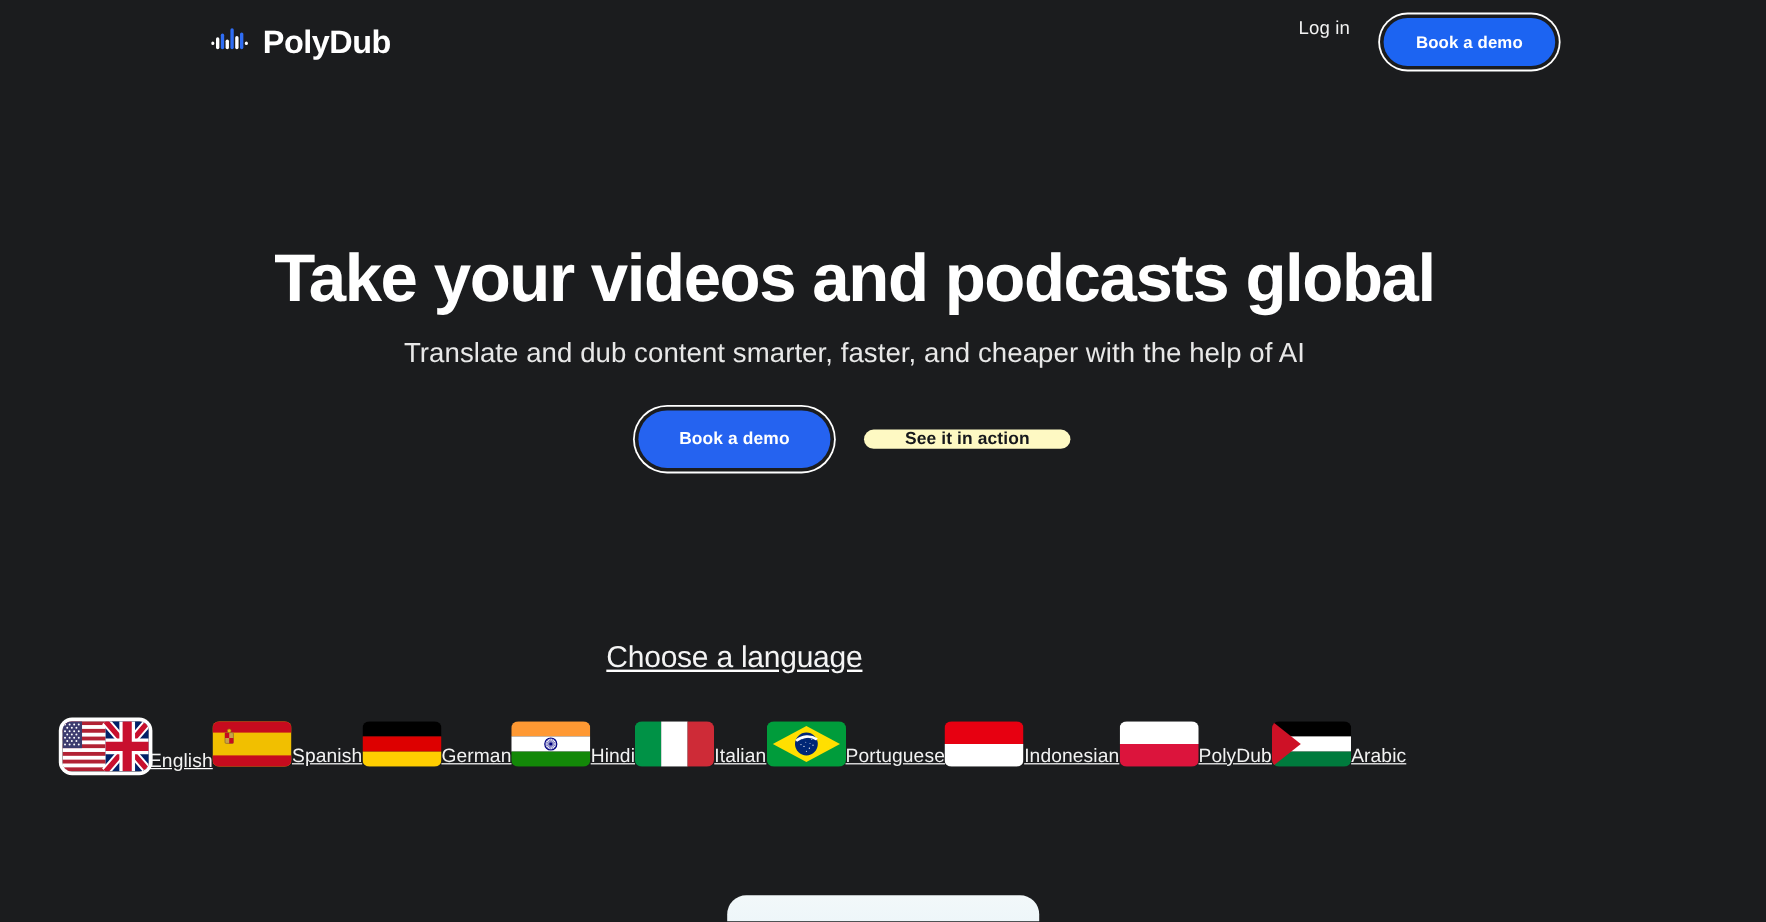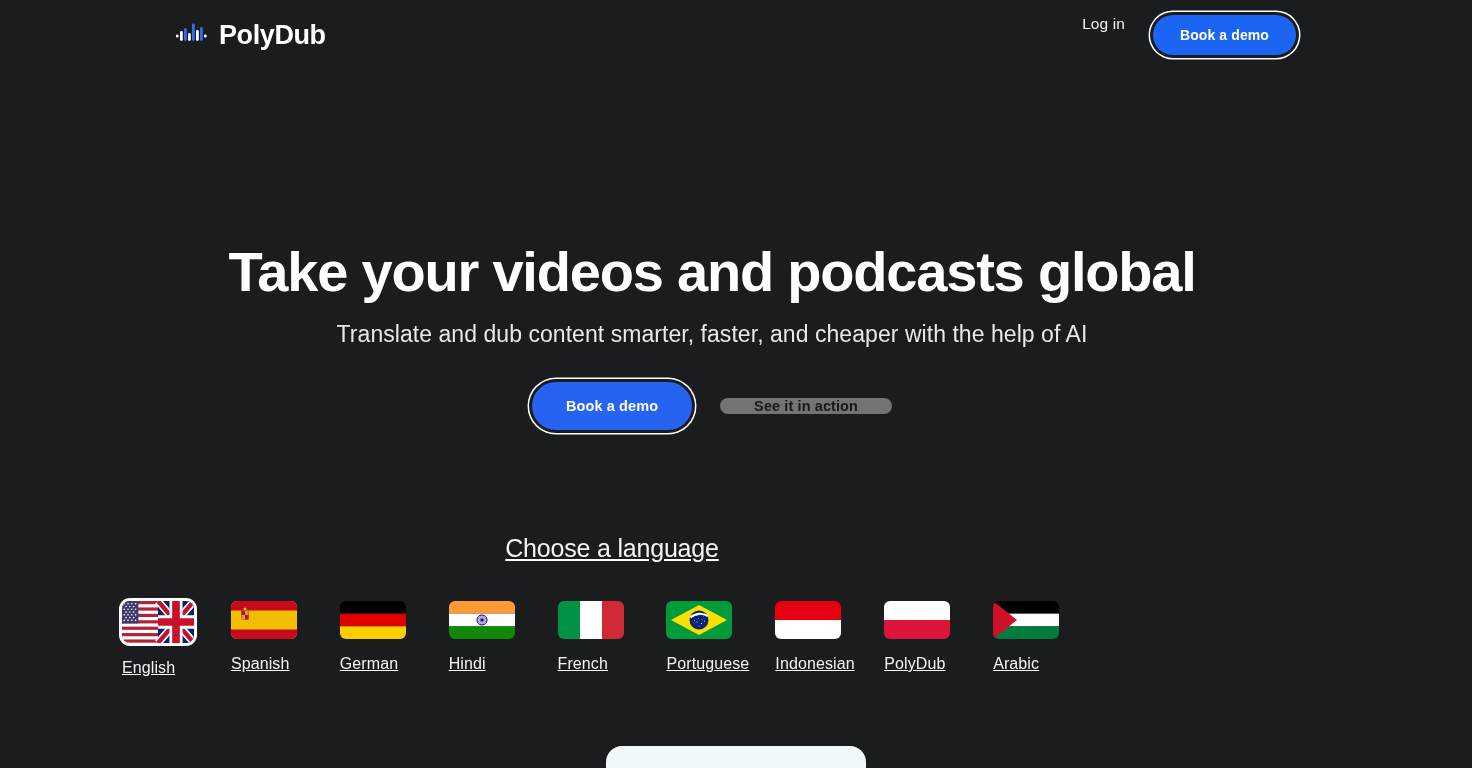--- a/index.html
+++ b/index.html
@@ -71,21 +71,20 @@
     letter-spacing: 0.1px;
   }
 
   
   .hero {
     position: absolute;
     top: 200px;
     left: 0;
     width: 1424px;
     text-align: center;
-    margin-top: 40px;
   }
   .hero-title {
     font-size: 56px;
     font-weight: 700;
     letter-spacing: -1.2px;
     line-height: 1.15;
     color: #ffffff;
   }
   .hero-sub {
     margin-top: 17px;
@@ -108,21 +107,21 @@
     font-weight: 600;
     border: none;
     border-radius: 999px;
     padding: 16px 34px;
     cursor: pointer;
     box-shadow: 0 0 0 3px #1b1c1e, 0 0 0 4.5px #ffffff;
     font-family: "Liberation Sans", sans-serif;
     letter-spacing: 0.1px;
   }
   .btn-action-hero {
-    background: #737373;
+    background: #fef9c3;
     color: #16181c;
     font-size: 14.5px;
     font-weight: 600;
     border: none;
     border-radius: 999px;
     padding: 0 34px;
     cursor: pointer;
     font-family: "Liberation Sans", sans-serif;
     letter-spacing: 0.1px;
   }
@@ -146,22 +145,22 @@
     margin-top: 38px;
     display: flex;
     justify-content: center;
     align-items: flex-start;
     gap: 0;
     padding: 0 122px;
   }
   .lang-item {
     flex: 1 1 0;
     display: flex;
-    flex-direction: column;
-    align-items: flex-start;
+    flex-direction: row;
+    align-items: flex-end;
     cursor: pointer;
     user-select: none;
   }
   .flag-wrap {
     width: 66px;
     height: 38px;
     border-radius: 6px;
     overflow: hidden;
     display: block;
     position: relative;
@@ -346,21 +345,21 @@
     </div>
 
     <div class="lang-item">
       <span class="flag-wrap">
         <svg viewBox="0 0 66 38" preserveAspectRatio="none" xmlns="http://www.w3.org/2000/svg">
           <rect width="22" height="38" x="0" fill="#009246"></rect>
           <rect width="22" height="38" x="22" fill="#ffffff"></rect>
           <rect width="22" height="38" x="44" fill="#ce2b37"></rect>
         </svg>
       </span>
-      <span class="lang-label">French</span>
+      <span class="lang-label">Italian</span>
     </div>
 
     <div class="lang-item">
       <span class="flag-wrap">
         <svg viewBox="0 0 66 38" preserveAspectRatio="none" xmlns="http://www.w3.org/2000/svg">
           <rect width="66" height="38" fill="#009c3b"></rect>
           <polygon points="33,4 61,19 33,34 5,19" fill="#ffdf00"></polygon>
           <circle cx="33" cy="19" r="9.5" fill="#002776"></circle>
           <path d="M24.5 16.4 A14 14 0 0 1 41.8 15.2" fill="none" stroke="#ffffff" stroke-width="2.2"></path>
           <g fill="#ffffff">

